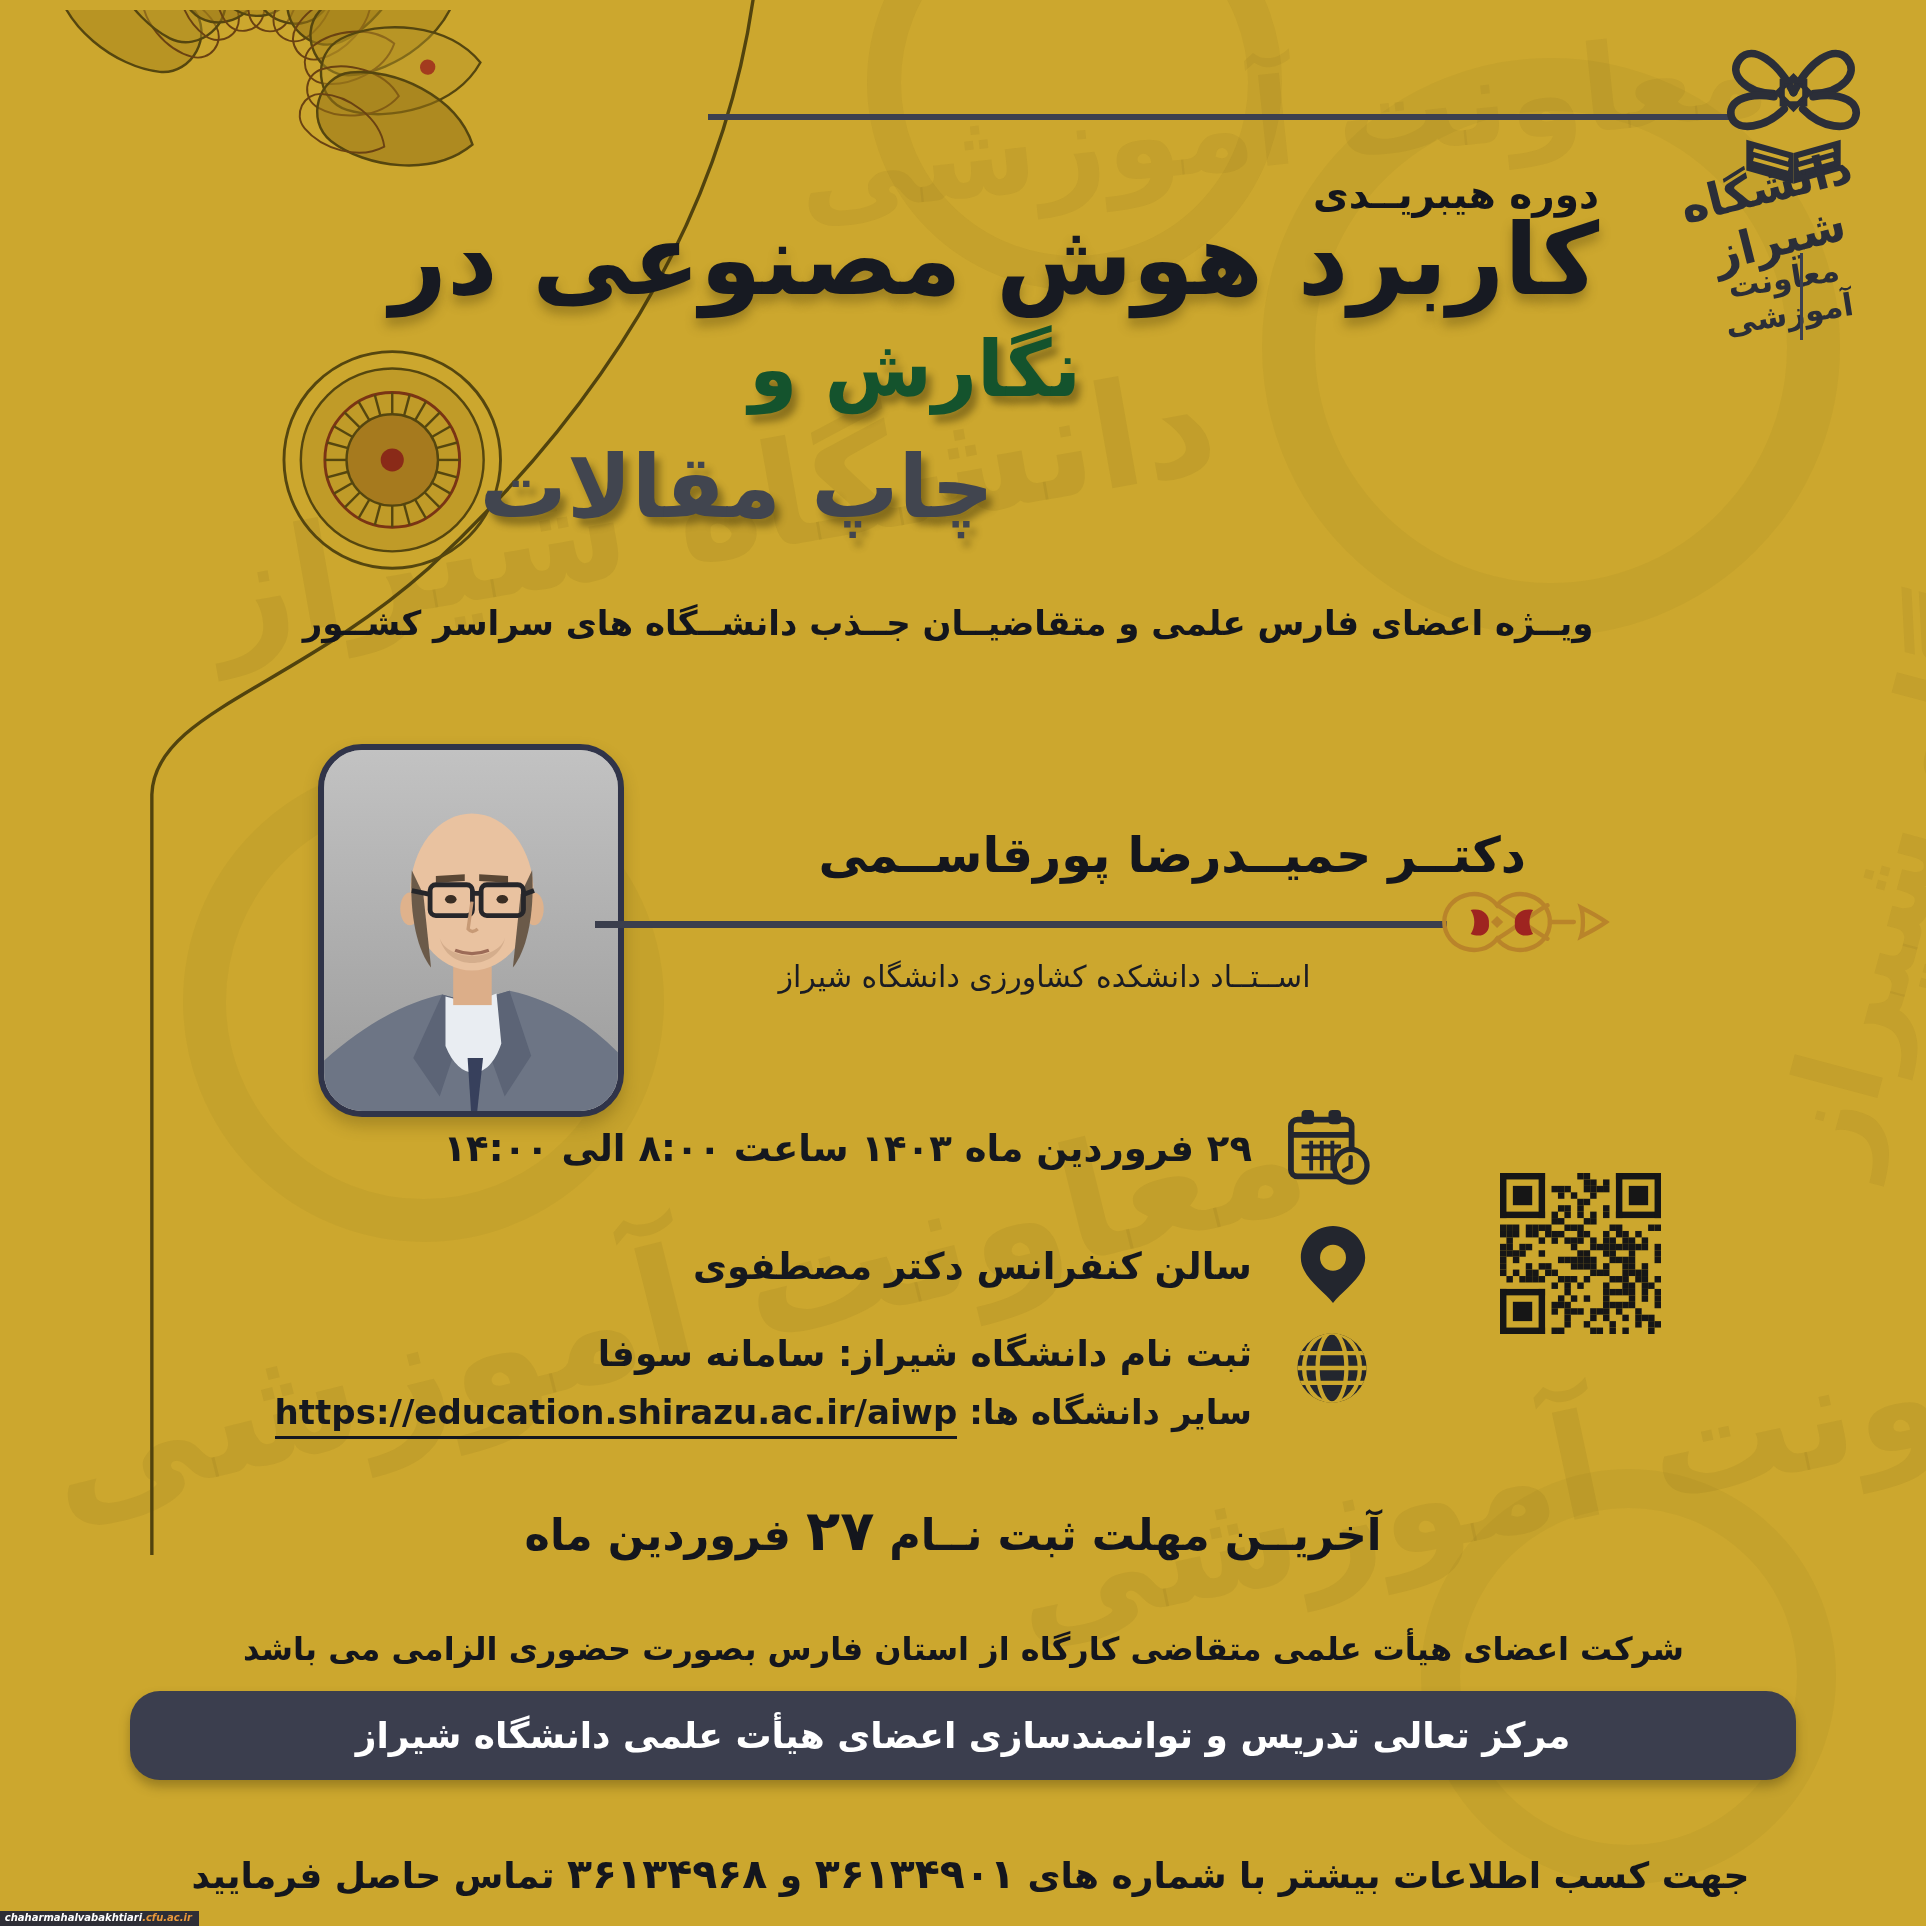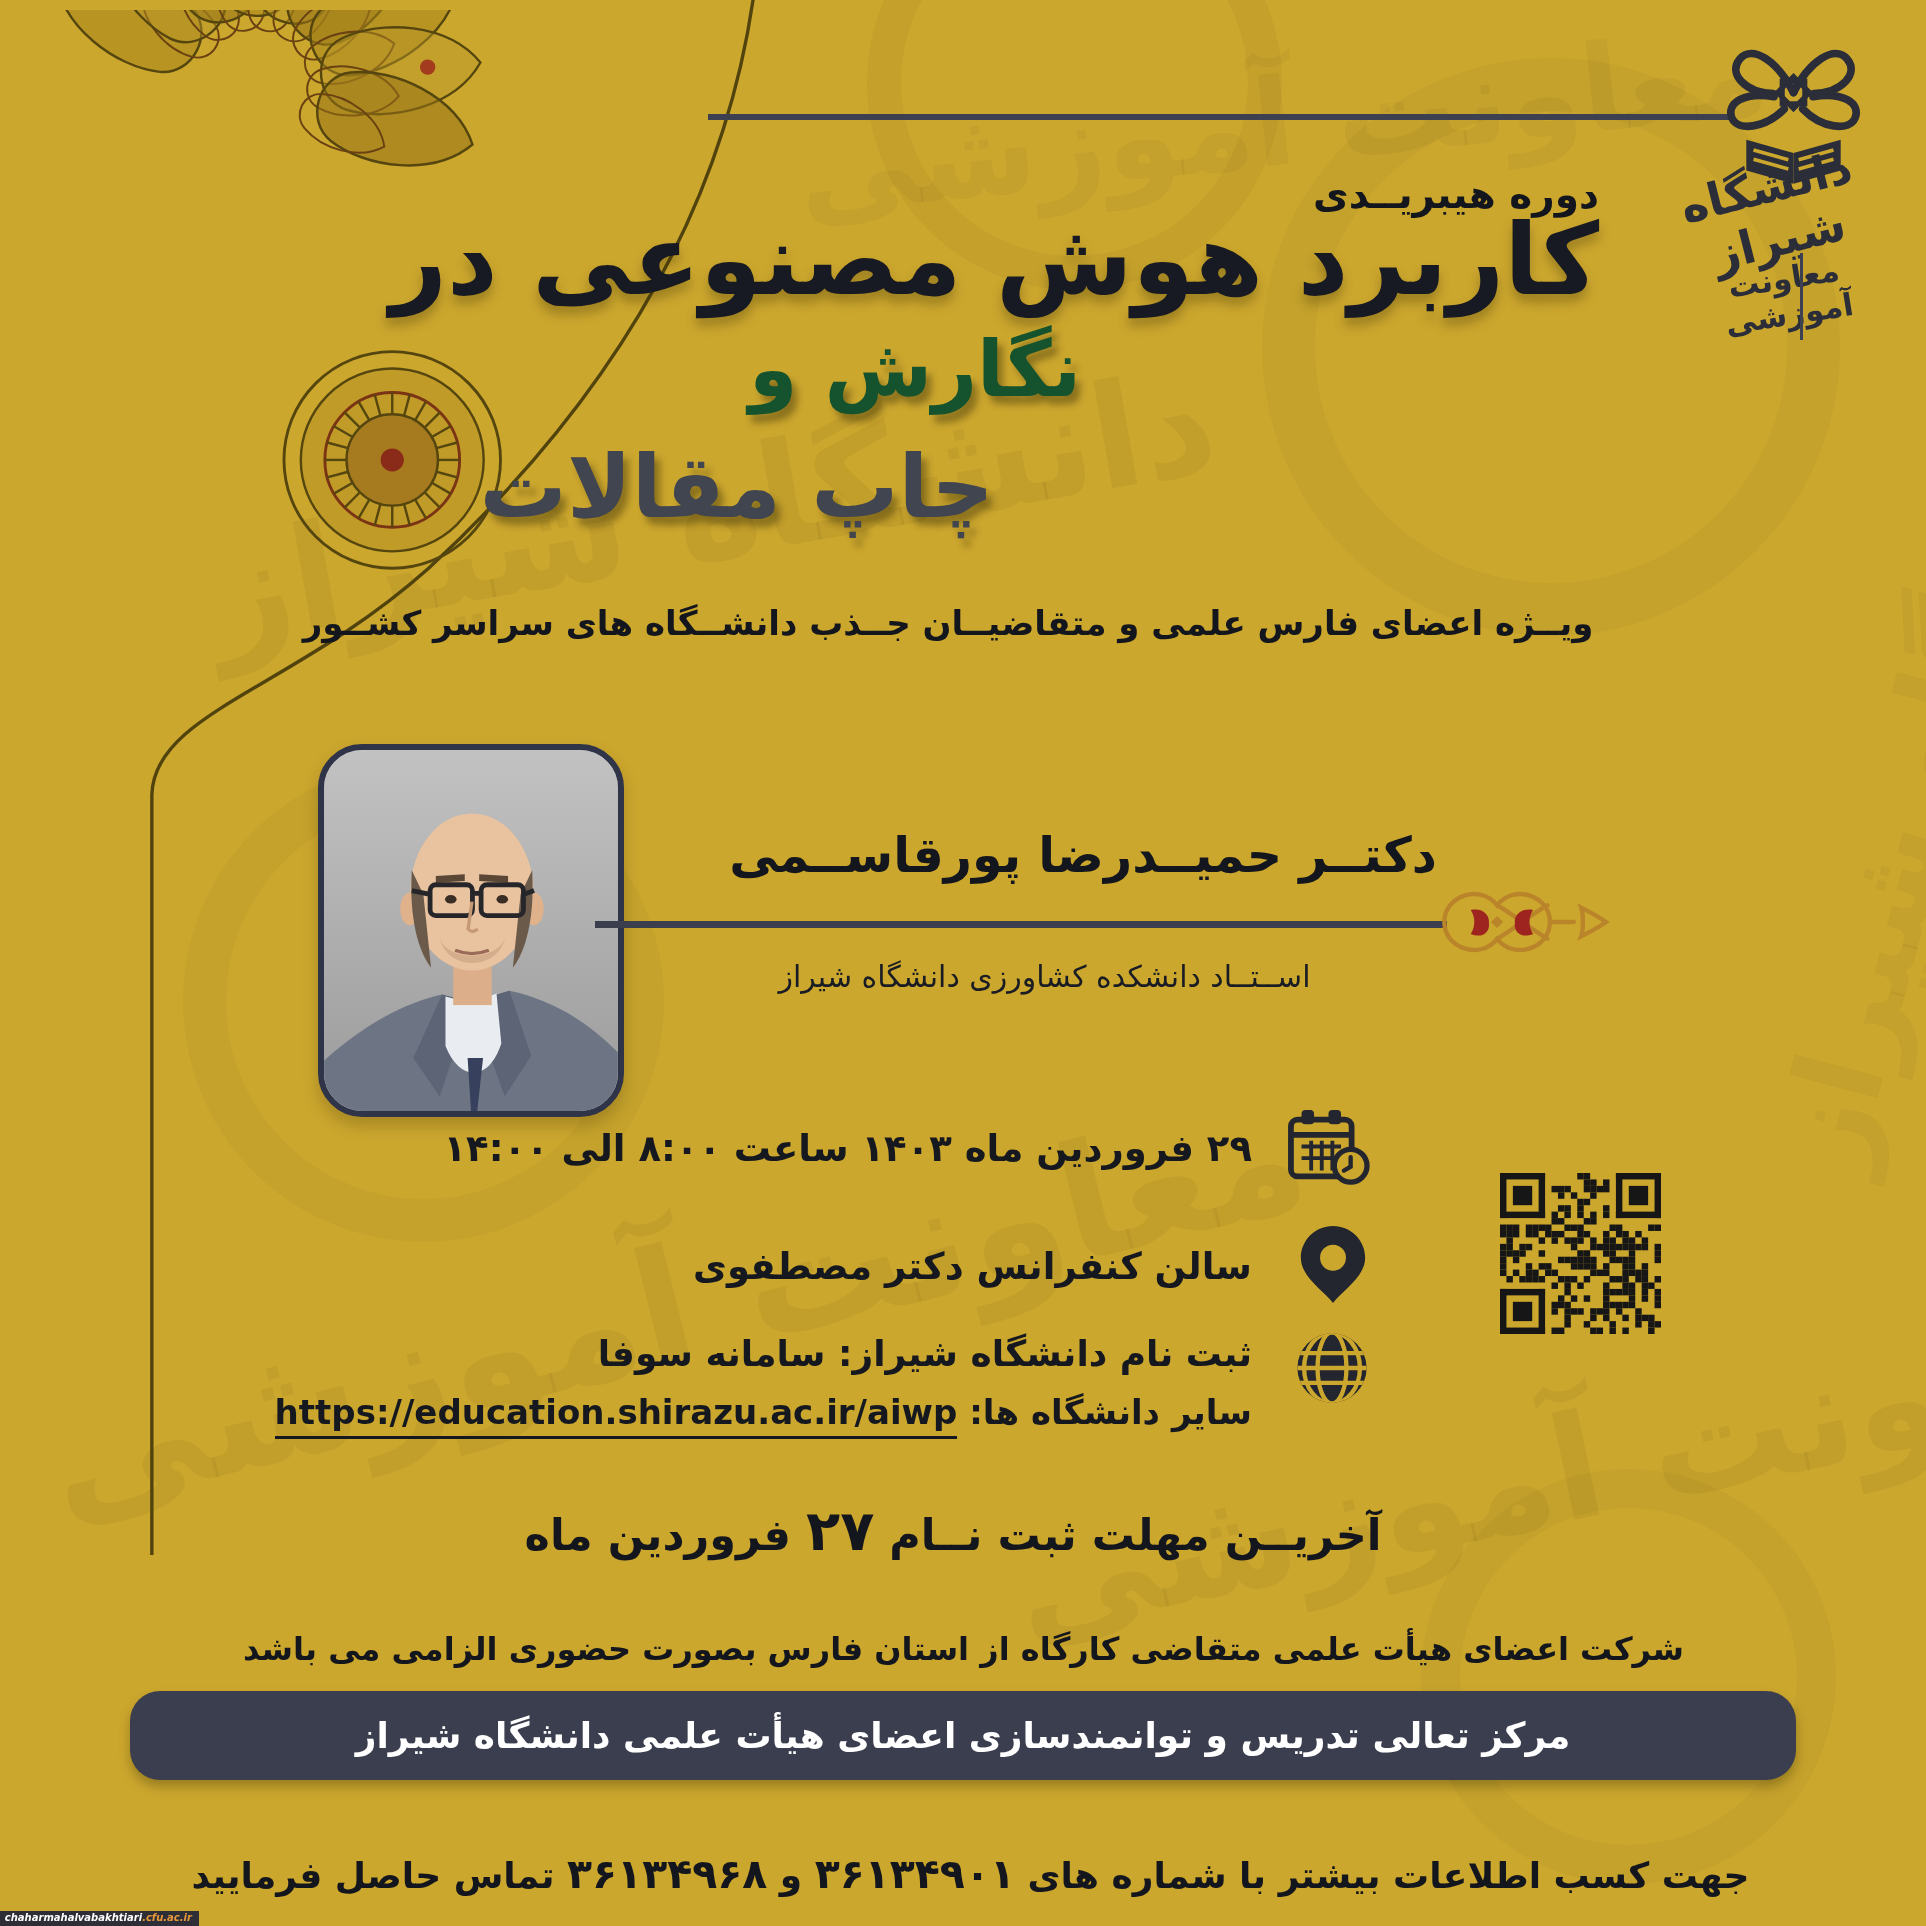--- a/index.html
+++ b/index.html
@@ -33,21 +33,21 @@
   
   #course-type{position:absolute;right:327px;top:136px;font-size:39px;font-weight:bold;color:#14161d;margin-top:36px;}
   #main-title{position:absolute;right:327px;top:202px;font-size:99px;font-weight:bold;color:#171a22;text-shadow:0 7.7px 10.6px rgba(70,55,8,0.35);white-space:nowrap;}
   #sub1{position:absolute;right:845px;top:324px;font-size:78px;font-weight:bold;color:#14532d;text-shadow:5.8px 7.7px 7.7px rgba(60,48,8,0.45);}
   #sub2{position:absolute;right:932px;top:436px;font-size:87px;font-weight:bold;color:#41454f;text-shadow:5.8px 7.7px 7.7px rgba(60,48,8,0.45);margin-left:6px;}
   #audience{position:absolute;left:144px;top:603px;width:1608px;text-align:center;font-size:34px;font-weight:bold;color:#14161d;}
 
   
   #photo{position:absolute;left:318px;top:744px;width:294px;height:361px;border:6.7px solid #303449;border-radius:44px;overflow:hidden;background:#aaa;box-shadow:0 8.7px 14.4px rgba(60,48,8,0.25);}
   #photo svg{display:block;}
-  #speaker-name{position:absolute;left:640px;top:827px;width:886px;text-align:center;font-size:49px;font-weight:bold;color:#14161d;}
+  #speaker-name{position:absolute;left:640px;top:827px;width:886px;text-align:right;font-size:49px;font-weight:bold;color:#14161d;}
   #name-rule{position:absolute;left:595px;top:921px;width:852px;height:7.2px;background:#3a3e4d;}
   #name-ornament{position:absolute;left:1437px;top:862px;width:173px;height:120px;}
   #affiliation{position:absolute;left:640px;top:959px;width:809px;text-align:center;font-size:30px;color:#1a1c24;}
 
   
   .info-txt{position:absolute;right:674px;width:819px;text-align:right;font-weight:bold;color:#15181f;white-space:nowrap;}
   #row-date{top:1127px;font-size:37px;}
   #row-venue{top:1245px;font-size:37px;}
   #row-reg1{top:1333px;font-size:36px;}
   #row-reg2{top:1392px;font-size:34px;right:674px;width:1011px;}

